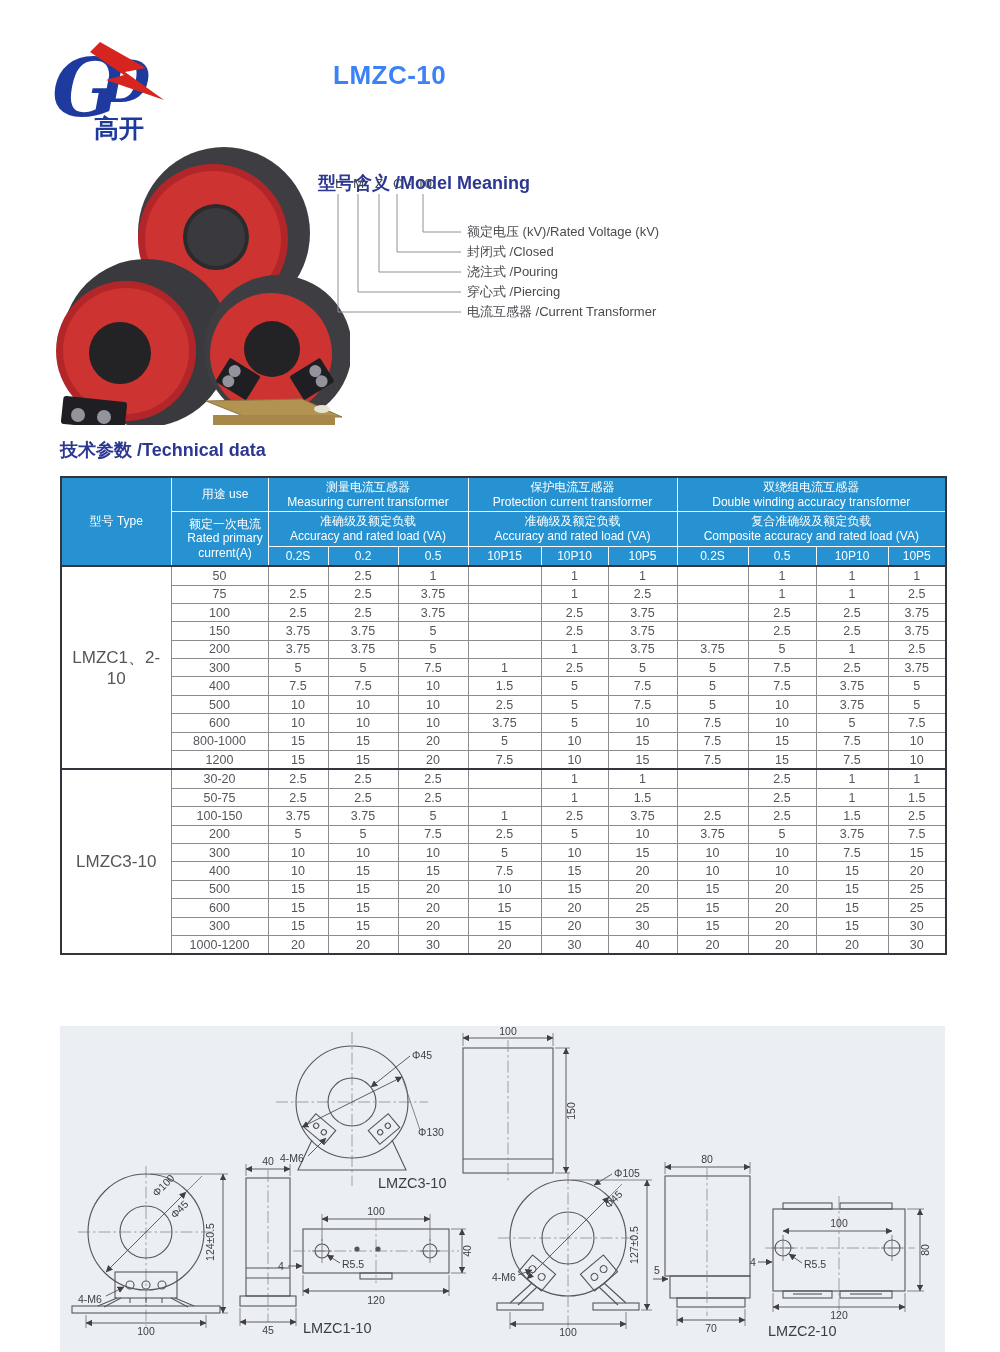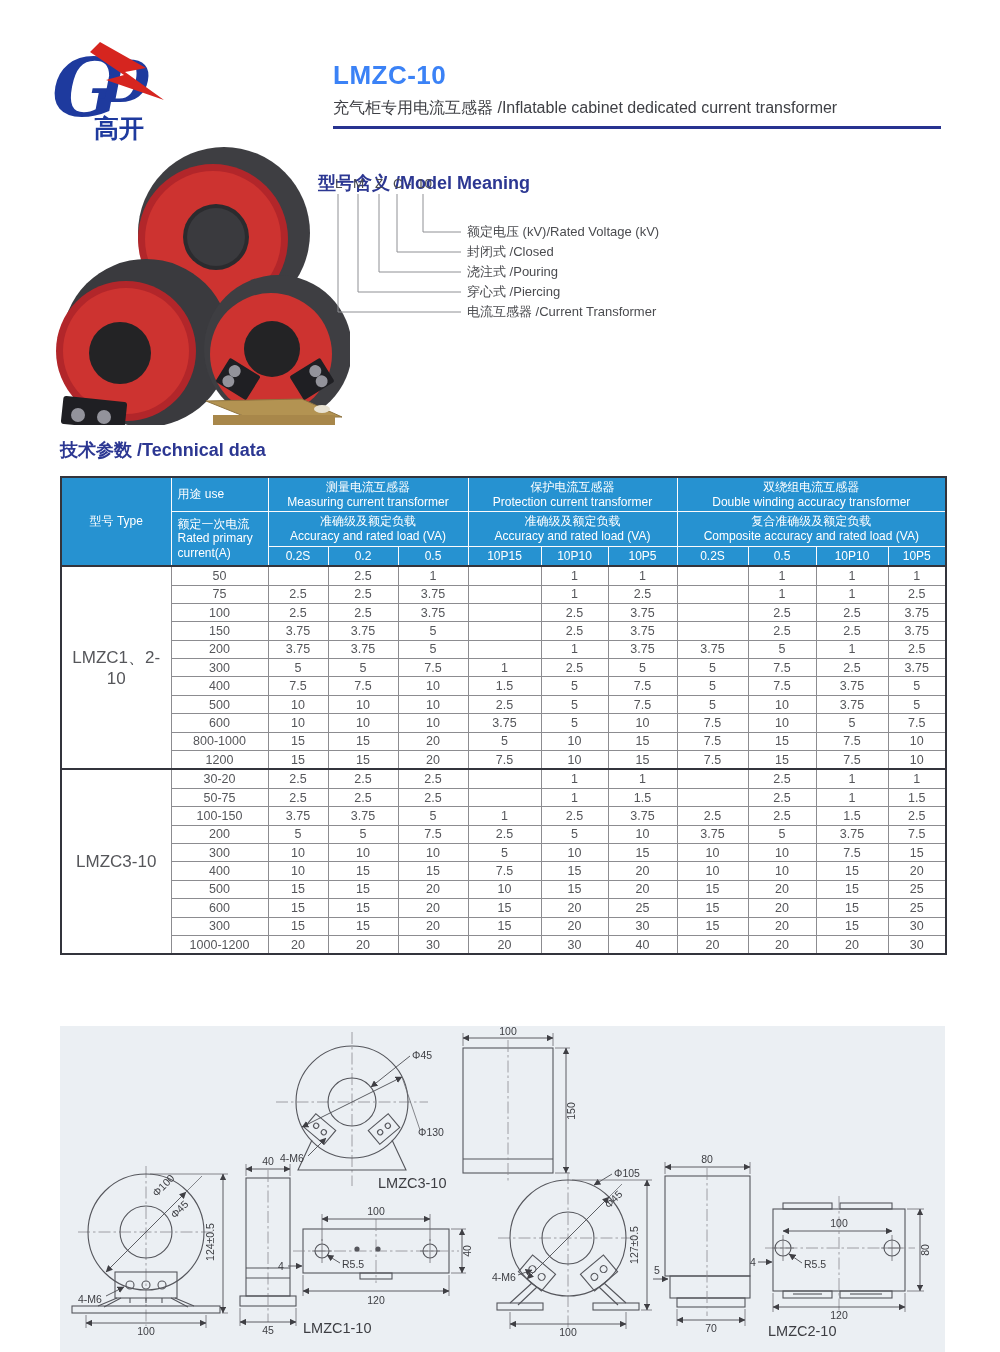--- a/index.html
+++ b/index.html
@@ -13,21 +13,21 @@
   .sec-heading{font-size:18px;font-weight:bold;color:#2c3792;}
   #mm-heading{left:318px;top:147px;margin-top:24px;}
   #tech-heading{left:60px;top:438px;}
   #outline-heading{left:60px;top:978px;}
   
   #tt-wrap{left:60px;top:476px;}
   table.tech{border-collapse:collapse;table-layout:fixed;width:885px;border:2px solid #33343c;}
   table.tech thead th{background:#2692d1;color:#fff;font-weight:normal;border:1px solid #fbfbfc;
       font-size:12px;line-height:1.22;padding:2px 3px;}
   table.tech thead{border-bottom:2px solid #33343c;}
-  table.tech thead th.th-left{text-align:left;padding-left:6px;}
+  table.tech thead th.th-left{text-align:center;padding-left:14px;}
   table.tech tbody td{border:1px solid #8c8c90;text-align:center;height:17.4px;padding:0 2px;
       font-size:12.5px;color:#55565a;}
   table.tech tbody tr.group-start td{border-top:2px solid #33343c;}
   table.tech td.type-cell{font-size:17px;}
   
   #panel{left:60px;top:1026px;width:885px;height:326px;background:#ebeff3;}
   .ln{fill:none;stroke:#55565c;stroke-width:1.1;}
   .cl{fill:none;stroke:#8a8b90;stroke-width:0.8;stroke-dasharray:12 3 2.5 3;}
   .dim{fill:none;stroke:#4c4d52;stroke-width:0.9;}
   .ext{fill:none;stroke:#6a6b70;stroke-width:0.8;}
@@ -89,23 +89,20 @@
         </g>
       <g transform="rotate(-32 262 246)">
           <rect x="244" y="232" width="36" height="28" rx="2" fill="#1f1f23"></rect>
         <circle cx="269" cy="241" r="6" fill="#93939b"></circle>
           <circle cx="269" cy="253" r="6" fill="#93939b"></circle>
         </g>
     </g>
   </svg>
 
   <div class="abs model-title">LMZC-10</div>
-  <div class="abs subtitle-wrap">
-    <div class="subtitle">充气柜专用电流互感器 /Inflatable cabinet dedicated current transformer</div>
-  </div>
 
   <div class="abs sec-heading" id="mm-heading">型号含义 /Model Meaning</div>
   <svg class="abs" style="left:333px;top:174px;" width="580" height="152" viewBox="0 0 580 152">
     <text class="mm-code" x="2" y="14">L</text>
     <text class="mm-code" x="20" y="14">M</text>
     <text class="mm-code" x="42" y="14">Z</text>
     <text class="mm-code" x="60" y="14">C</text>
     <text class="mm-code" x="74" y="14">-</text>
     <text class="mm-code" x="84" y="14">10</text>
     <path class="mm-line" d="M90 20 V58 H128"></path>

